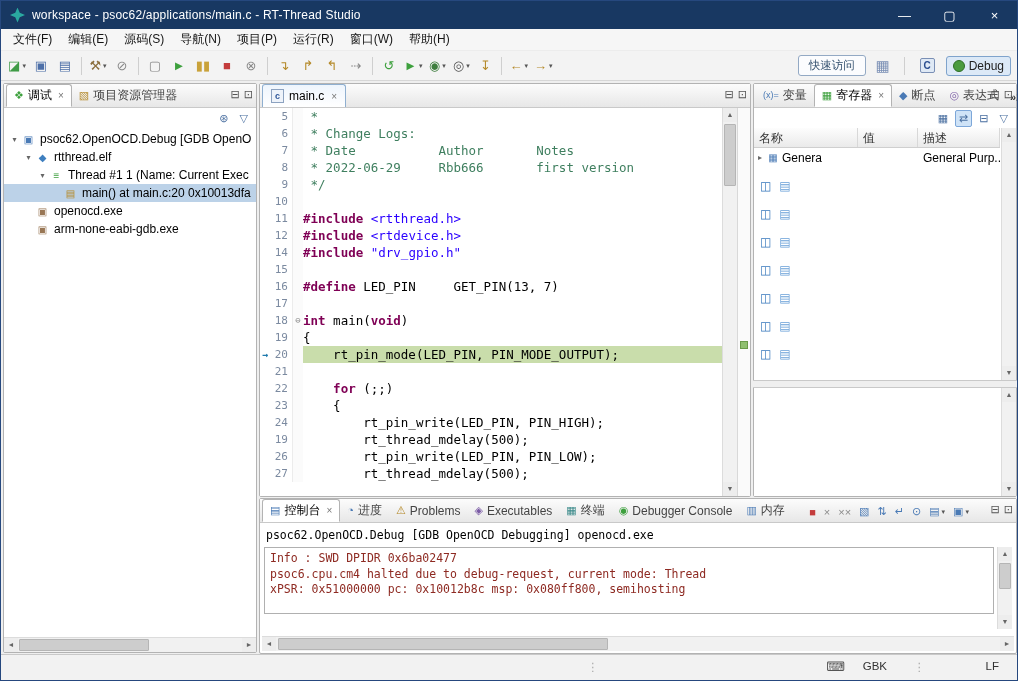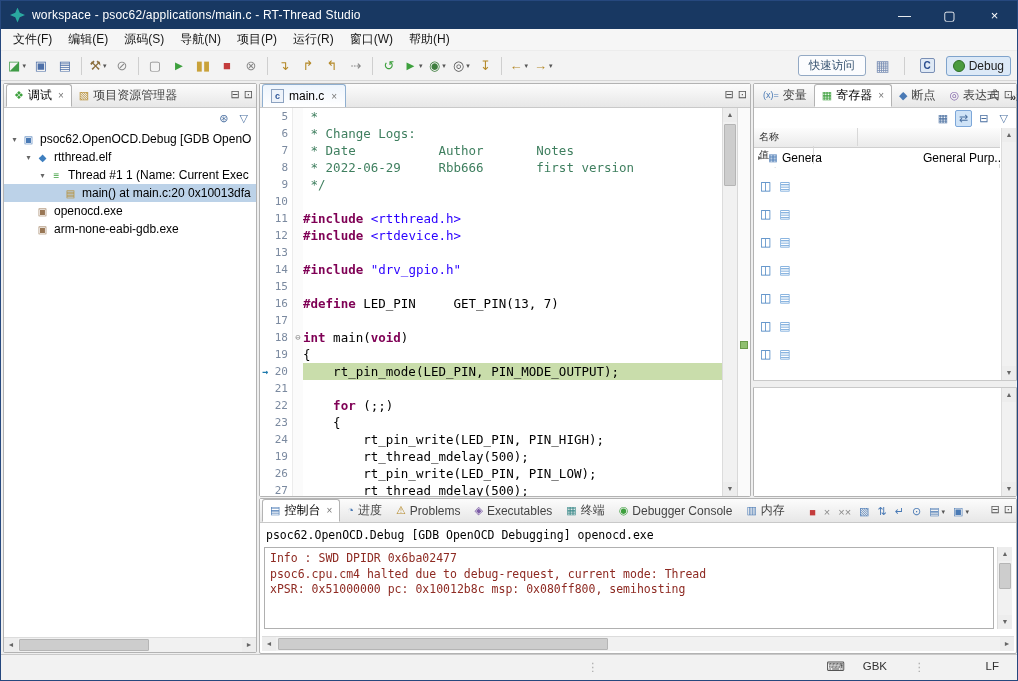--- a/index.html
+++ b/index.html
@@ -73,41 +73,41 @@
   .ln-code{flex:1;white-space:pre;color:#000;}
   .ed-line.current .ln-code{background:#c9ddab;}
   .tk-c{color:#3f7f5f;} .tk-d{color:#7f0055;font-weight:bold;} .tk-s{color:#2a00ff;}
   .tk-k{color:#7f0055;font-weight:bold;} .tk-f{font-weight:normal;} .tk-p{color:#000;}
   .ed-vsb{top:24px;bottom:0;right:13px;}
   .ruler{position:absolute;top:24px;bottom:0;right:0;width:13px;background:#fafafa;border-left:1px solid #d8d8d8;}
   .ruler-mark{position:absolute;left:2px;width:8px;height:8px;background:#8fbf6f;border:1px solid #6a9a4a;}
 
   
   .panel-registers{left:752px;top:82px;width:264px;height:414px;}
-  .tbl-head{position:absolute;top:44px;left:0;right:16px;height:20px;display:flex;background:linear-gradient(#fdfdfd,#eaeaea);border-bottom:1px solid #cfcfcf;font-size:10px;color:#333;flex-direction:column;}
+  .tbl-head{position:absolute;top:44px;left:0;right:16px;height:20px;display:flex;background:linear-gradient(#fdfdfd,#eaeaea);border-bottom:1px solid #cfcfcf;font-size:12px;color:#333;}
   .tbl-col{padding:2px 5px;border-right:1px solid #d8d8d8;overflow:hidden;white-space:nowrap;}
   .col-0{width:104px;flex:none;} .col-1{width:60px;flex:none;} .col-2{flex:1;}
   .tbl-row{position:absolute;top:64px;left:0;right:16px;height:19px;display:flex;align-items:center;font-size:12px;}
   .tbl-row .cell{overflow:hidden;white-space:nowrap;padding:0 5px;}
   .row-expand{width:12px;flex:none;text-align:center;font-size:8px;color:#666;}
   .row-icon{width:14px;flex:none;font-size:10px;color:#4a7ab5;text-align:center;margin-right:2px;}
   .icon-rows{position:absolute;top:88px;left:4px;right:16px;}
   .icon-row{height:28px;display:flex;align-items:center;gap:8px;padding-left:2px;}
   .ir-g{font-size:12px;}
   .reg-vsb{top:44px;right:0;height:252px;}
   .reg-split{position:absolute;left:-1px;right:-1px;top:296px;height:8px;background:#efefef;border-top:1px solid #c9c9c9;border-bottom:1px solid #c9c9c9;}
   .reg-details{position:absolute;left:0;right:0;top:304px;bottom:0;background:#fff;}
   .det-vsb{top:0;bottom:0;right:0;}
 
   
   .panel-console{left:258px;top:497px;width:758px;height:156px;}
   .console-toolbar{display:flex;align-items:center;gap:2px;margin-left:auto;margin-right:44px;margin-bottom:3px;}
   .ct-icon{font-size:11px;padding:1px 3px;border-radius:2px;display:flex;align-items:center;}
   .console-title{position:absolute;top:29px;left:6px;font-family:"DejaVu Sans Mono",monospace;font-size:11.5px;color:#000;white-space:nowrap;}
-  .console-box{position:absolute;top:48px;left:4px;right:22px;height:82px;border:1px solid #b0b0b0;padding:3px 5px;overflow:hidden;}
+  .console-box{position:absolute;top:48px;left:4px;right:22px;height:67px;border:1px solid #b0b0b0;padding:3px 5px;overflow:hidden;}
   .console-line{font-family:"DejaVu Sans Mono",monospace;font-size:11.5px;line-height:15.5px;color:#8e2a22;white-space:pre;}
   .con-vsb{top:48px;right:4px;height:82px;}
   .con-hsb{left:2px;right:2px;bottom:2px;}
 
   
   .statusbar{position:absolute;left:0;right:0;bottom:0;height:26px;background:#f2f2f2;border-top:1px solid #c9c9c9;font-size:11.5px;color:#333;}
   .sb-item{position:absolute;top:5px;}
   .sb-dots{color:#aaa;}
   .kb-icon{font-size:13px;color:#555;}
 </style>
@@ -343,26 +343,20 @@
           <span class="ln-ann"></span>
           <span class="ln-num">11</span>
           <span class="ln-fold"></span>
           <span class="ln-code"><span class="tk-d">#include</span><span class="tk-p"> </span><span class="tk-s">&lt;rtthread.h&gt;</span></span>
         </div>
         <div class="ed-line">
           <span class="ln-ann"></span>
           <span class="ln-num">12</span>
           <span class="ln-fold"></span>
           <span class="ln-code"><span class="tk-d">#include</span><span class="tk-p"> </span><span class="tk-s">&lt;rtdevice.h&gt;</span></span>
-        </div>
-        <div class="ed-line">
-          <span class="ln-ann"></span>
-          <span class="ln-num">13</span>
-          <span class="ln-fold"></span>
-          <span class="ln-code"></span>
         </div>
         <div class="ed-line">
           <span class="ln-ann"></span>
           <span class="ln-num">14</span>
           <span class="ln-fold"></span>
           <span class="ln-code"><span class="tk-d">#include</span><span class="tk-p"> </span><span class="tk-s">"drv_gpio.h"</span></span>
         </div>
         <div class="ed-line">
           <span class="ln-ann"></span>
           <span class="ln-num">15</span>

